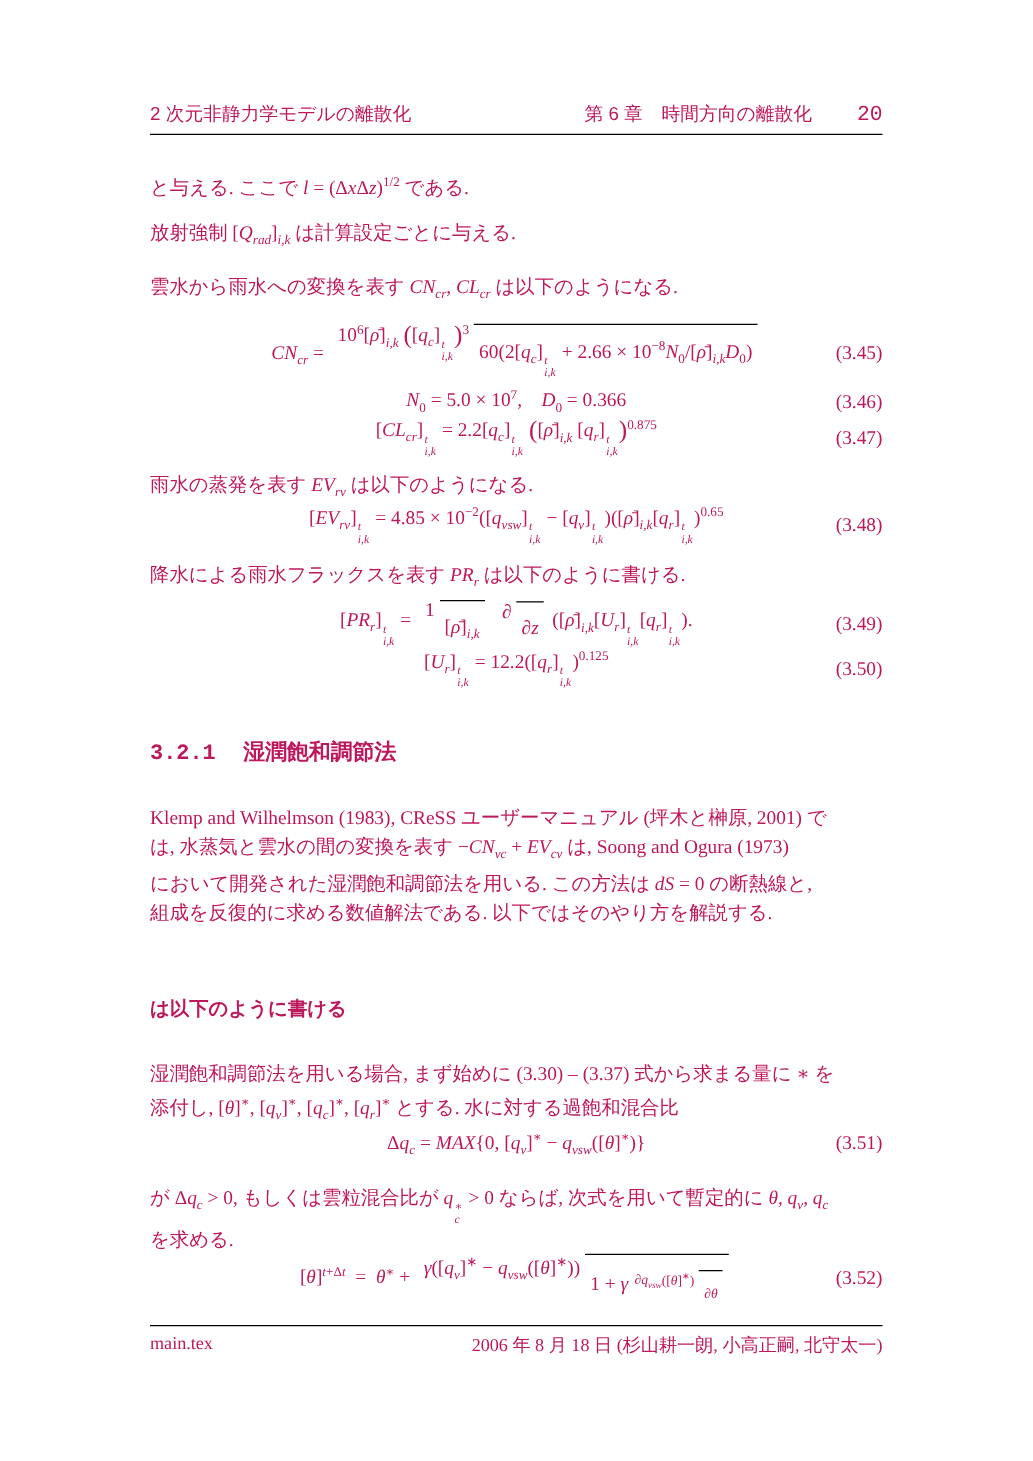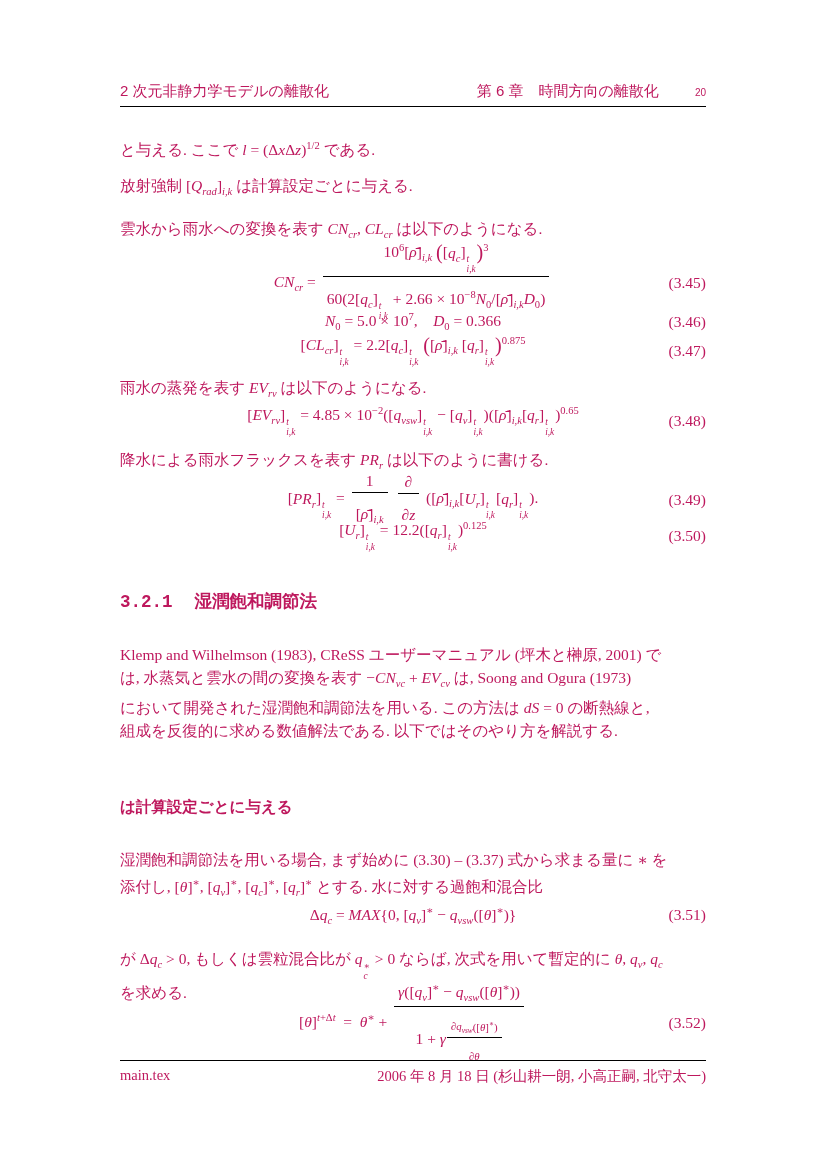--- a/index.html
+++ b/index.html
@@ -11,21 +11,21 @@
   .gothic { font-family:"Liberation Sans","DejaVu Sans",sans-serif; }
 
   
   .hdr {
     position:absolute; left:120px; top:82px; width:586px;
     display:flex; align-items:baseline;
     border-bottom:1.6px solid #000; padding-bottom:5px;
     font-size:15px; white-space:nowrap;
   }
   .hdr .h-chap { margin-left:auto; }
-  .hdr .h-page { margin-left:36px; font-family:Liberation Sans, sans-serif; font-size:10px; }
+  .hdr .h-page { margin-left:36px; font-family:Liberation Mono, monospace; font-size:17px; }
 
   
   .tline { position:absolute; left:120px; width:586px; white-space:nowrap; }
   .plines { position:absolute; left:120px; width:586px; }
   .plines .ln { line-height:23.3px; white-space:nowrap; }
 
   
   .eq {
     position:absolute; left:120px; width:586px;
     display:flex; justify-content:center; align-items:center;
@@ -39,22 +39,22 @@
   
   .ss {
     display:inline-flex; flex-direction:column; align-items:flex-start;
     font-size:0.60em; line-height:1.08; vertical-align:-0.5em;
     font-style:italic; margin:0 1px 0 1px;
   }
   .ss > span { display:block; }
 
   
   .frac {
-    display:inline-flex; flex-direction:column; text-align:center;
-    vertical-align:middle; margin:0 3px; position:relative; top:-0.08em;
+    display:inline-flex; text-align:center;
+    vertical-align:middle; margin:0 3px; position:relative; top:-0.08em;font-family:Liberation Serif, serif;
   }
   .frac > .num { display:block; padding:0 4px 2px; white-space:nowrap; }
   .frac > .den { display:block; border-top:1px solid #000; padding:12px 4px 0; white-space:nowrap; }
   .frac.sm { font-size:0.70em; margin:0 1px; top:0; }
 
   .bp { font-size:1.3em; line-height:0; vertical-align:-0.08em; }
 
   
   .sec-h { position:absolute; left:120px; top:589px; font-weight:bold; font-size:17.5px; }
   .sec-h .sec-no { font-family:Liberation Mono, monospace; margin-right:22px; }
@@ -168,21 +168,21 @@
     <span class="sec-no">3.2.1</span><span class="gothic">湿潤飽和調節法</span>
   </div>
 
   <div class="plines" style="top:643px">
     <div class="ln">Klemp and Wilhelmson (1983), CReSS ユーザーマニュアル (坪木と榊原, 2001) で</div>
     <div class="ln">は, 水蒸気と雲水の間の変換を表す −<i>CN<sub>vc</sub></i> + <i>EV<sub>cv</sub></i> は, Soong and Ogura (1973)</div>
     <div class="ln">において開発された湿潤飽和調節法を用いる. この方法は <i>dS</i> = 0 の断熱線と,</div>
     <div class="ln">組成を反復的に求める数値解法である. 以下ではそのやり方を解説する.</div>
   </div>
 
-  <div class="sub-h gothic">は計算設定ごとに与える</div>
+  <div class="sub-h gothic">は以下のように書ける</div>
 
   <div class="plines" style="top:848px">
     <div class="ln">湿潤飽和調節法を用いる場合, まず始めに (3.30) – (3.37) 式から求まる量に ∗ を</div>
     <div class="ln">添付し, [<i>θ</i>]<sup>∗</sup>, [<i>q<sub>v</sub></i>]<sup>∗</sup>, [<i>q<sub>c</sub></i>]<sup>∗</sup>, [<i>q<sub>r</sub></i>]<sup>∗</sup> とする. 水に対する過飽和混合比</div>
   </div>
 
   <div class="eq" style="top:903px;height:24px">
     <span class="eq-body">Δ<i>q<sub>c</sub></i> = <i>MAX</i>{0, [<i>q<sub>v</sub></i>]<sup>∗</sup> − <i>q<sub>vsw</sub></i>([<i>θ</i>]<sup>∗</sup>)}</span>
     <span class="eq-no">(3.51)</span>
   </div>

